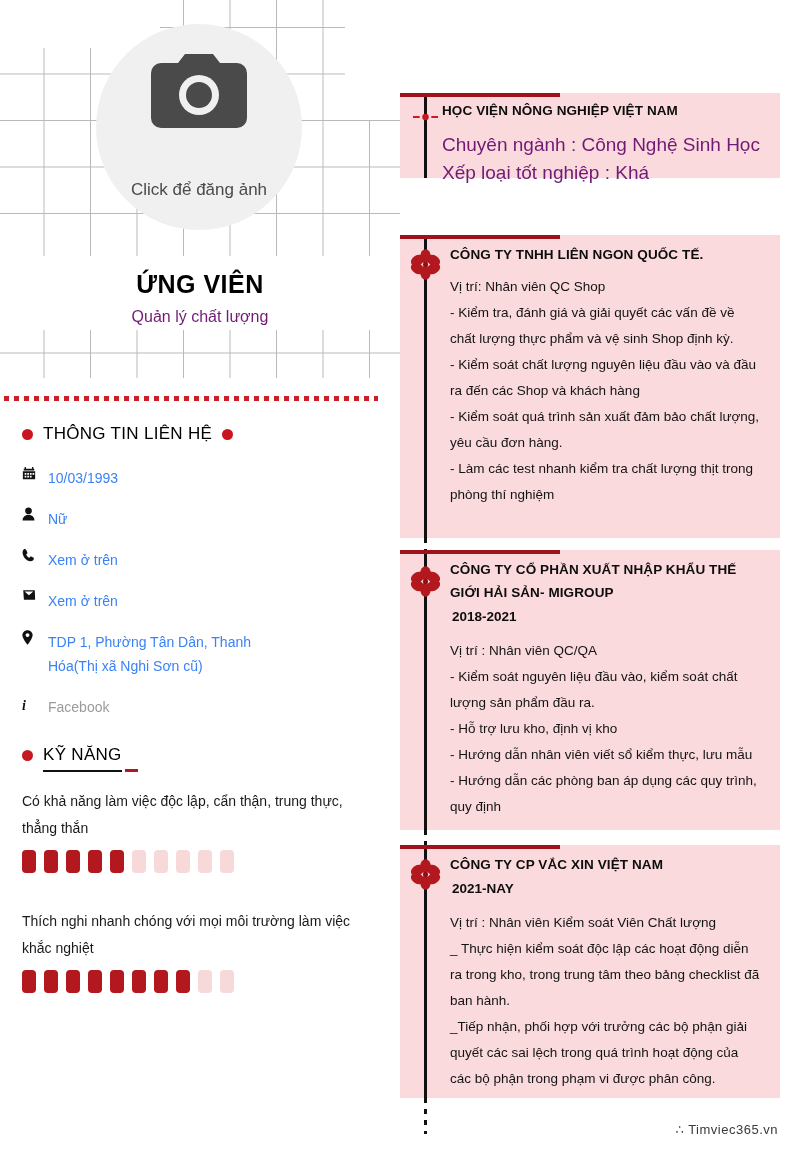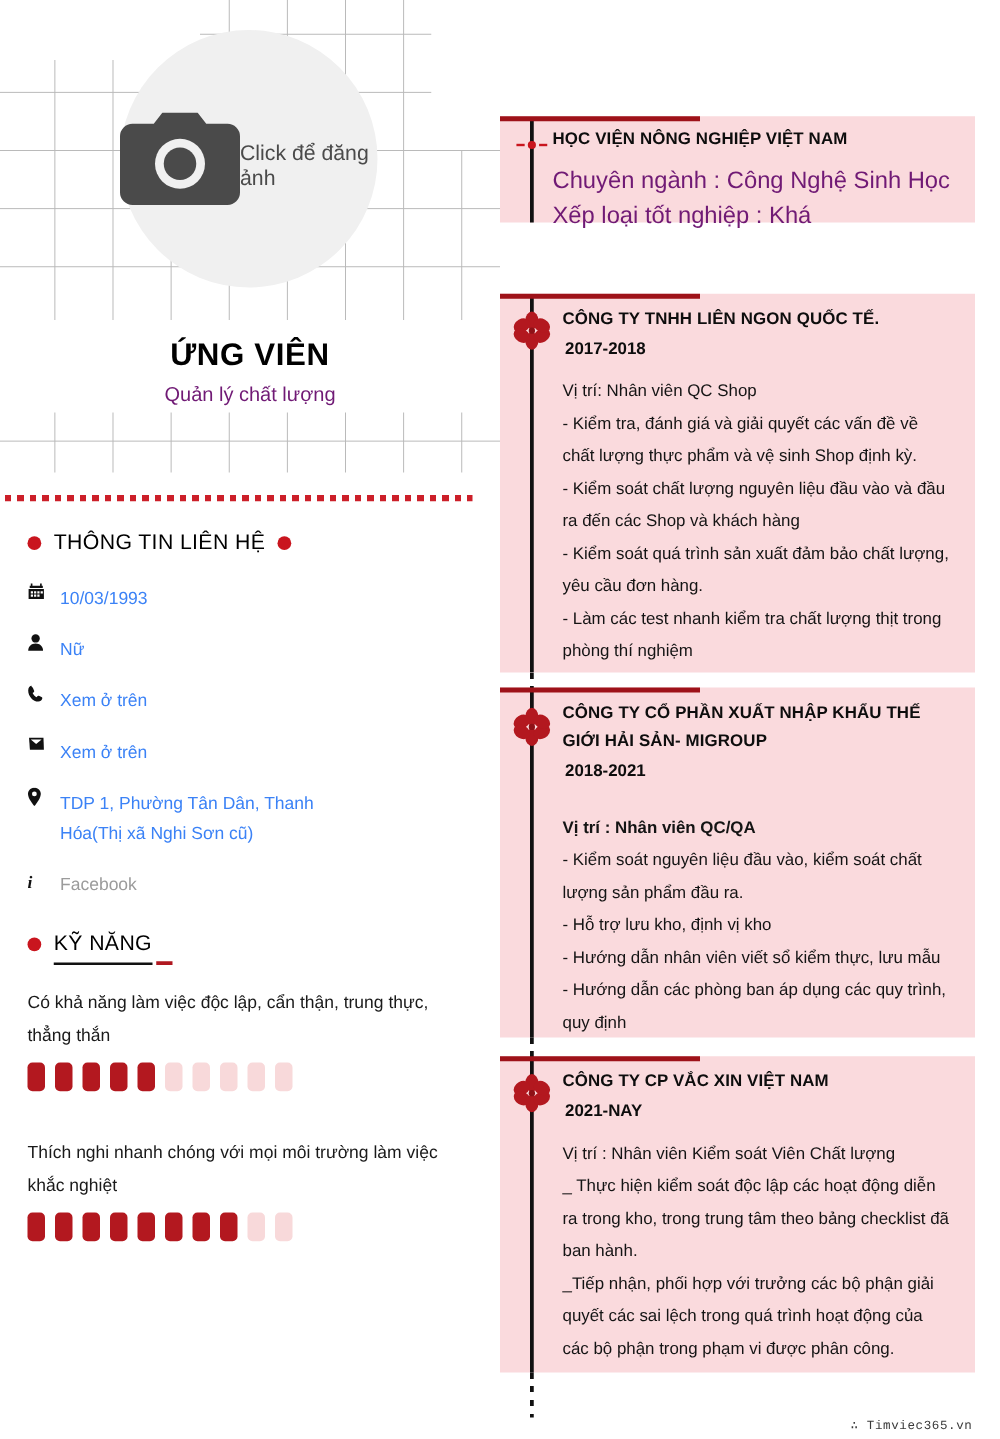--- a/index.html
+++ b/index.html
@@ -55,22 +55,24 @@
     background: #ffffff;
   }
 
   .photo-circle {
     position: absolute;
     left: 96px; top: 24px;
     width: 206px; height: 206px;
     border-radius: 50%;
     background: #f0f0f0;
     display: flex;
+    flex-direction: column;
     align-items: center;
     justify-content: center;
+    gap: 40px;
   }
   .cam-icon { width: 96px; height: 74px; }
   .photo-label {
     margin-top: 12px;
     font-size: 17px;
     color: #4a4a4a;
   }
 
   .cand-name {
     position: absolute;
@@ -275,23 +277,23 @@
     font-size: 13.5px;
     font-weight: bold;
     color: #0d0d0d;
     line-height: 24px;
     padding: 6px 0 4px 42px;
     letter-spacing: 0.1px;
   }
 
   .footer {
     position: absolute;
-    right: 22px; bottom: 4px;
-    font-family: Liberation Mono, monospace;
-    font-size: 10px;
+    right: 22px; bottom: 14px;
+    font-family: Liberation Sans, sans-serif;
+    font-size: 13px;
     color: #3a3a3a;
     letter-spacing: 0.5px;
   }
 </style>
 </head>
 <body>
 
 <div class="page">
 
   <div class="left-col">
@@ -436,21 +438,20 @@
         </div>
       </div>
       <div class="rsec-head" style="position: absolute; left: 0px; top: 198px; width: 400px;">
         <span class="slashes"></span>
         <span class="rsec-title"></span>
       </div>
       <div class="redbar" style="top: 235px; z-index: 4;"></div>
       <div class="panel" style="top: 235px; height: 303px; z-index: 1;">
         <div class="panel-inner">
           <div class="org">CÔNG TY TNHH LIÊN NGON QUỐC TẾ.</div>
-          <div class="years">2017-2018</div>
           <div class="body-line" style="margin-top: 8px;">Vị trí: Nhân viên QC Shop</div>
           <div class="body-line">- Kiểm tra, đánh giá và giải quyết các vấn đề về chất lượng thực phẩm và vệ sinh Shop định kỳ.</div>
           <div class="body-line">- Kiểm soát chất lượng nguyên liệu đầu vào và đầu ra đến các Shop và khách hàng</div>
           <div class="body-line">- Kiểm soát quá trình sản xuất đảm bảo chất lượng, yêu cầu đơn hàng.</div>
           <div class="body-line">- Làm các test nhanh kiểm tra chất lượng thịt trong phòng thí nghiệm</div>
         </div>
       </div>
       <div class="flower" style="top: 248px; z-index: 5;"><svg viewBox="0 0 34 34" width="33" height="33">
           <g fill="#b3181f">
             <ellipse cx="17" cy="8.5" rx="5.4" ry="7.2"></ellipse>
@@ -460,21 +461,21 @@
             <ellipse cx="8.8" cy="21.2" rx="5.4" ry="7.2" transform="rotate(-60 8.8 21.2)"></ellipse>
             <ellipse cx="25.2" cy="12.8" rx="5.4" ry="7.2" transform="rotate(-60 25.2 12.8)"></ellipse>
           </g>
           <circle cx="17" cy="17" r="2.6" fill="#8e1117"></circle>
         </svg></div>
       <div class="redbar" style="top: 550px; z-index: 4;"></div>
       <div class="panel" style="top: 550px; height: 280px; z-index: 1;">
         <div class="panel-inner">
           <div class="org">CÔNG TY CỔ PHẦN XUẤT NHẬP KHẨU THẾ GIỚI HẢI SẢN- MIGROUP</div>
           <div class="years">2018-2021</div>
-          <div class="body-line" style="margin-top: 19px; font-weight: bold;">Vị trí : Nhân viên QC/QA</div>
+          <div class="body-line" style="margin-top: 8px;">Vị trí : Nhân viên QC/QA</div>
           <div class="body-line">  - Kiểm soát nguyên liệu đầu vào, kiểm soát chất lượng sản phẩm đầu ra.</div>
           <div class="body-line">- Hỗ trợ lưu kho, định vị kho</div>
           <div class="body-line">- Hướng dẫn nhân viên viết sổ kiểm thực, lưu mẫu</div>
           <div class="body-line">- Hướng dẫn các phòng ban áp dụng các quy trình, quy định</div>
         </div>
       </div>
       <div class="flower" style="top: 565px; z-index: 5;"><svg viewBox="0 0 34 34" width="33" height="33">
           <g fill="#b3181f">
             <ellipse cx="17" cy="8.5" rx="5.4" ry="7.2"></ellipse>
             <ellipse cx="17" cy="25.5" rx="5.4" ry="7.2"></ellipse>

